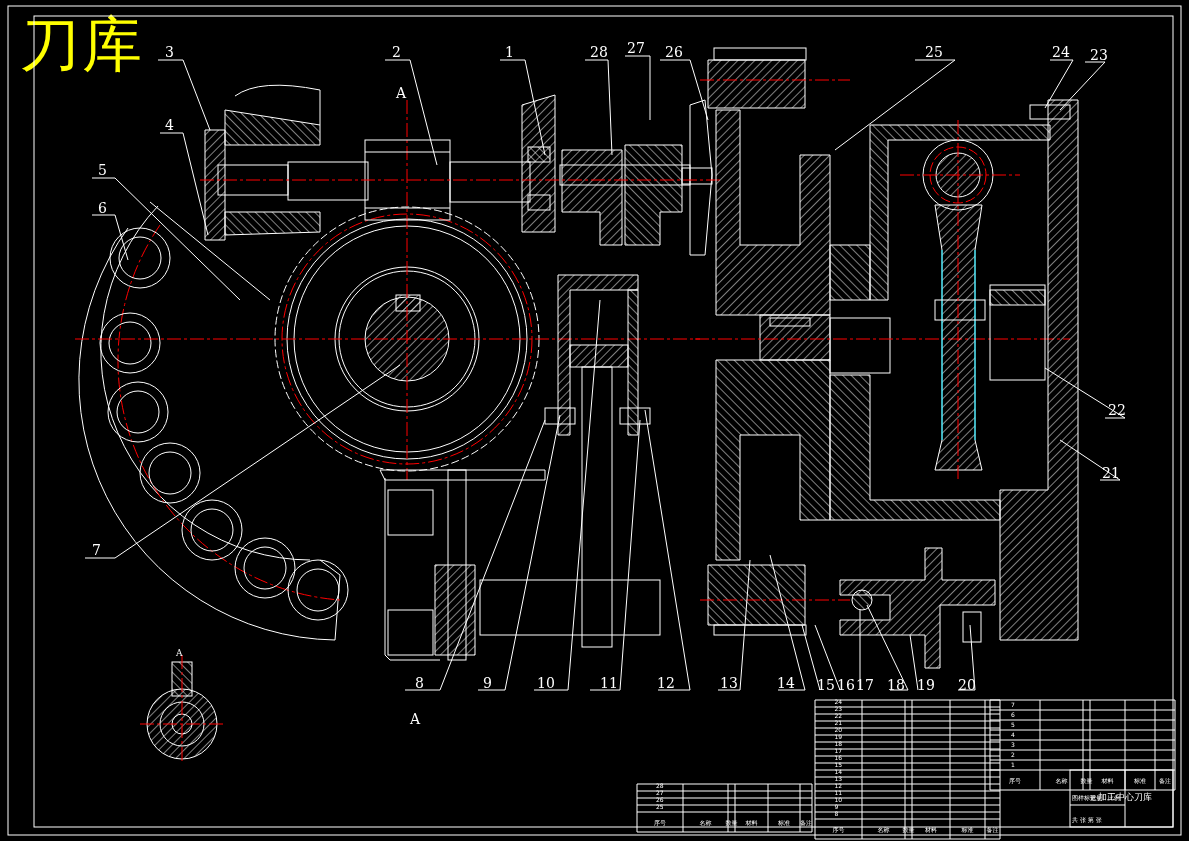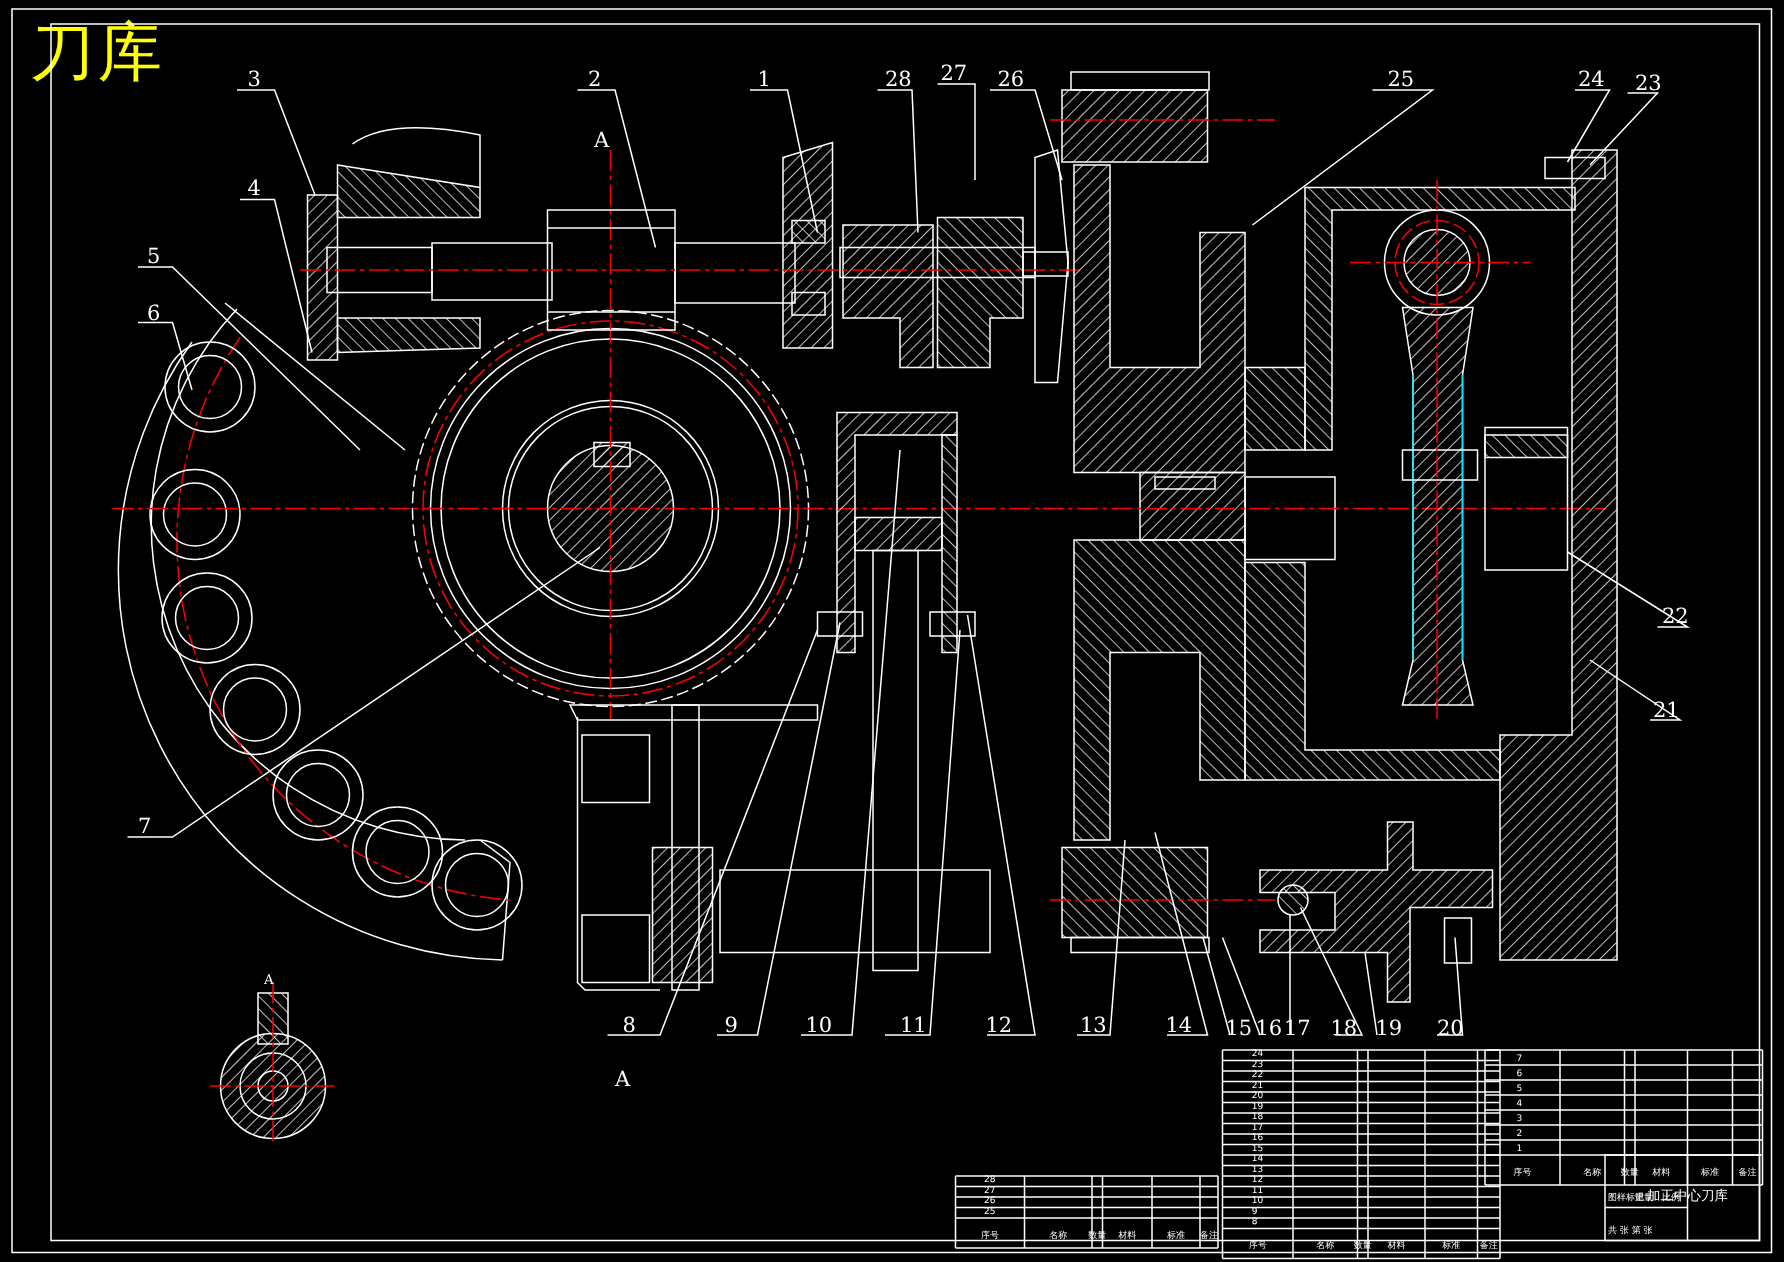--- a/index.html
+++ b/index.html
@@ -1,18 +1,18 @@
 <!DOCTYPE html>
 <html><head>
 <meta charset="utf-8">
 <style>
   html,body{margin:0;padding:0;background:#000;}
   body{width:1189px;height:841px;overflow:hidden;position:relative;font-family:"DejaVu Sans",sans-serif;}
   #canvas{position:absolute;left:0;top:0;}
-  .title{position:absolute;left:20px;top:14px;color:#ffff00;font-size:43px;font-family:"DejaVu Serif",serif;letter-spacing:2px;line-height:1;}
+  .title{position:absolute;left:20px;top:14px;color:#ffff00;font-size:60px;font-family:"DejaVu Serif",serif;letter-spacing:2px;line-height:1;}
   .w{stroke:#fff;fill:none;stroke-width:1;}
   .r{stroke:#ff0000;fill:none;stroke-width:1;stroke-dasharray:14 3 3 3;}
   .rs{stroke:#ff0000;fill:none;stroke-width:1;}
   .c{stroke:#00e5ff;fill:none;stroke-width:1;}
   .hatch{fill:url(#hatch);stroke:#fff;stroke-width:1;}
   .hatch2{fill:url(#hatch2);stroke:#fff;stroke-width:1;}
   .lbl{fill:#fff;font-family:"DejaVu Serif",serif;font-size:14px;}
   .tb{fill:#fff;font-family:"DejaVu Sans",sans-serif;font-size:6px;}
 </style>
 </head>

